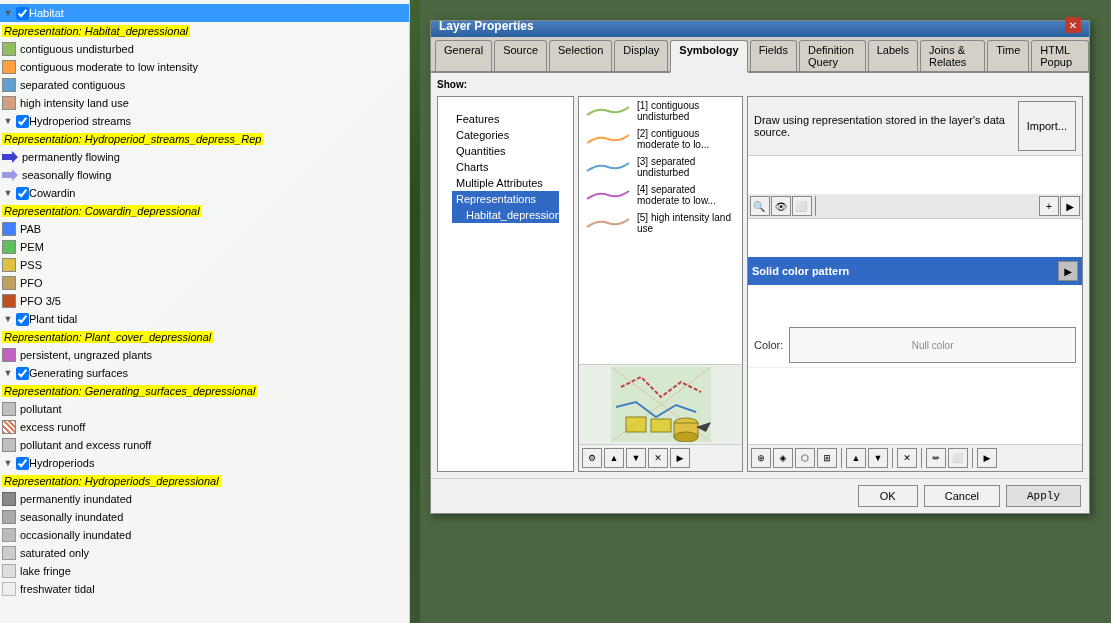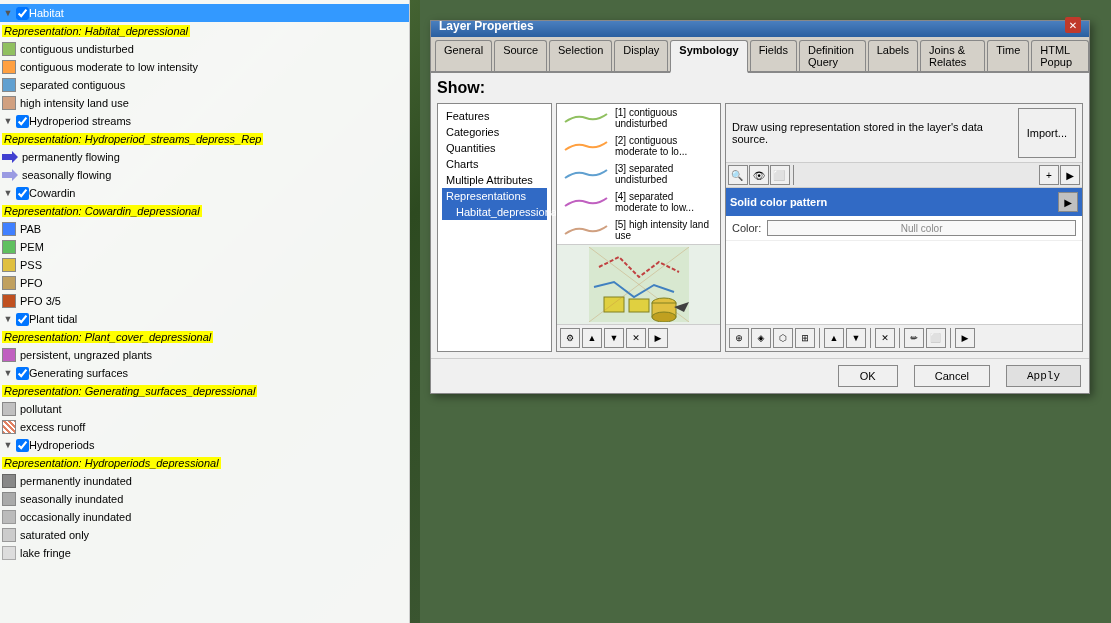--- a/index.html
+++ b/index.html
@@ -140,40 +140,40 @@
       display: flex;
       flex-direction: column;
       padding: 6px;
       flex: 1;
     }
 
     .show-row {
       display: flex;
       align-items: center;
       margin-bottom: 6px;
-      font-size: 16px;
+      font-size: 10px;
     }
 
     .show-row span {
       margin-right: 8px;
       font-weight: bold;
     }
 
     .main-area {
       display: flex;
       flex: 1;
       gap: 4px;
     }
 
     
     .show-panel {
-      width: 115px;
+      width: 137px;
       background: #fff;
       border: 1px solid #888;
-      padding: 4px;
+      padding: 14px;
       flex-shrink: 0;
     }
 
     .show-item {
       padding: 2px 4px;
       font-size: 11px;
       cursor: pointer;
       color: #000;
     }
 
@@ -232,20 +232,21 @@
       overflow: hidden;
     }
 
     
     .symbol-panel {
       flex: 1;
       background: #fff;
       border: 1px solid #888;
       display: flex;
       flex-direction: column;
+      gap: 38px;
     }
 
     .symbol-toolbar {
       display: flex;
       align-items: center;
       padding: 2px;
       background: #e8e8e8;
       border-bottom: 1px solid #ccc;
       gap: 1px;
     }
@@ -281,21 +282,21 @@
       border-bottom: 1px solid #eee;
     }
 
     .color-label {
       margin-right: 6px;
       color: #333;
     }
 
     .color-box {
       flex: 1;
-      height: 16px;
+      height: 36px;
       border: 1px solid #888;
       background: #f8f8f8;
       display: flex;
       align-items: center;
       justify-content: center;
       font-size: 10px;
       color: #888;
     }
 
     .import-btn {
@@ -355,21 +356,21 @@
       align-items: center;
       justify-content: center;
       font-size: 9px;
     }
 
     
     .dialog-footer {
       display: flex;
       justify-content: flex-end;
       padding: 6px 8px;
-      gap: 16px;
+      gap: 6px;
       border-top: 1px solid #ccc;
       background: #f0f0f0;
     }
 
     .footer-btn {
       padding: 4px 20px;
       font-size: 11px;
       border: 1px solid #888;
       background: #f0f0f0;
       cursor: pointer;
@@ -515,20 +516,24 @@
       <span class="repr-label">Representation: Generating_surfaces_depressional</span>
     </div>
     <div class="node-row indent2">
       <span class="color-swatch" style="background:#C0C0C0; border-color:#888;"></span>
       <span class="layer-label">pollutant</span>
     </div>
     <div class="node-row indent2">
       <span class="color-swatch" style="background: repeating-linear-gradient(45deg, #E08060 0px, #E08060 2px, #fff 2px, #fff 4px); border-color:#888;"></span>
       <span class="layer-label">excess runoff</span>
     </div>
+    <div class="node-row indent2">
+      <span class="color-swatch" style="background:#C0C0C0; border-color:#888;"></span>
+      <span class="layer-label">pollutant and excess runoff</span>
+    </div>
   </div>
 
   <div class="tree-node">
     <div class="node-row">
       <span class="expand-icon">▼</span>
       <input type="checkbox" checked="" style="">
       <span class="layer-label">Hydroperiods</span>
     </div>
     <div class="node-row indent1">
       <span class="repr-label">Representation: Hydroperiods_depressional</span>
@@ -545,20 +550,24 @@
       <span class="color-swatch" style="background:#bbb; border-color:#999;"></span>
       <span class="layer-label">occasionally inundated</span>
     </div>
     <div class="node-row indent2">
       <span class="color-swatch" style="background:#ccc; border-color:#999;"></span>
       <span class="layer-label">saturated only</span>
     </div>
     <div class="node-row indent2">
       <span class="color-swatch" style="background:#ddd; border-color:#aaa;"></span>
       <span class="layer-label">lake fringe</span>
+    </div>
+    <div class="node-row indent2">
+      <span class="color-swatch" style="background:#eee; border-color:#bbb;"></span>
+      <span class="layer-label">freshwater tidal</span>
     </div>
   </div>
 </div>
 
 <div class="dialog">
 
   <div class="dialog-titlebar">
     <span>Layer Properties</span>
     <button class="dialog-close-btn">✕</button>
   </div>

